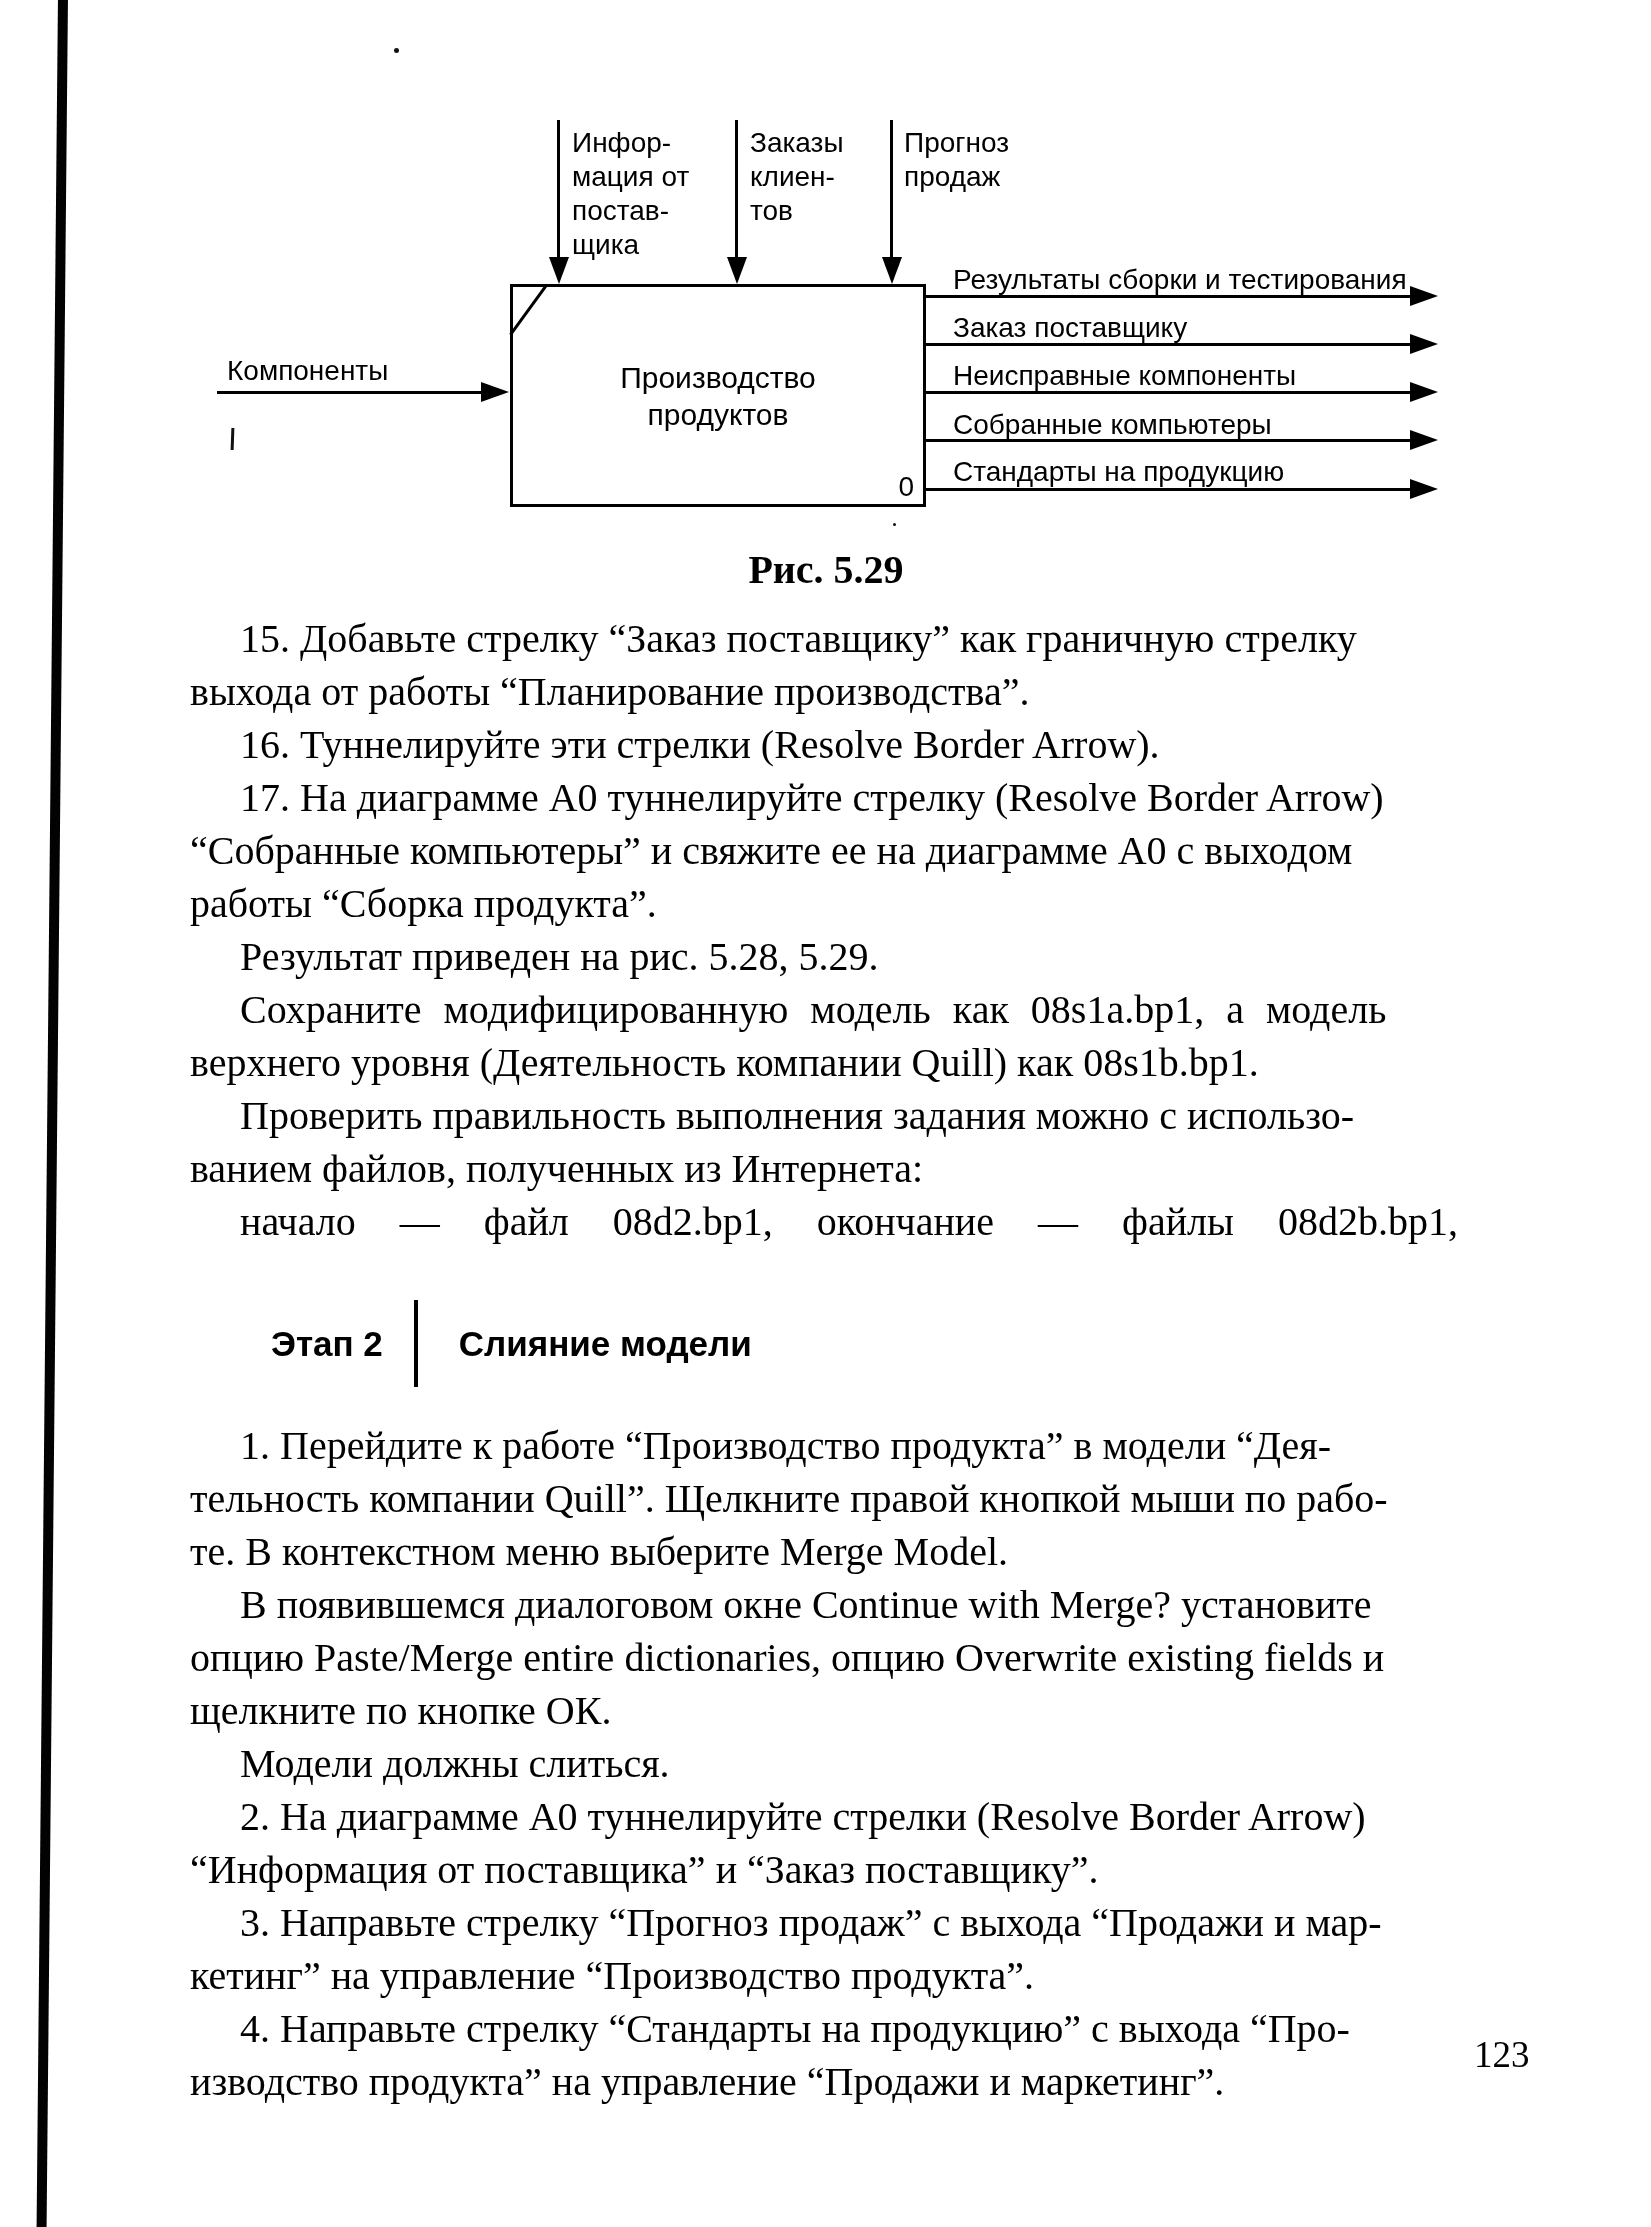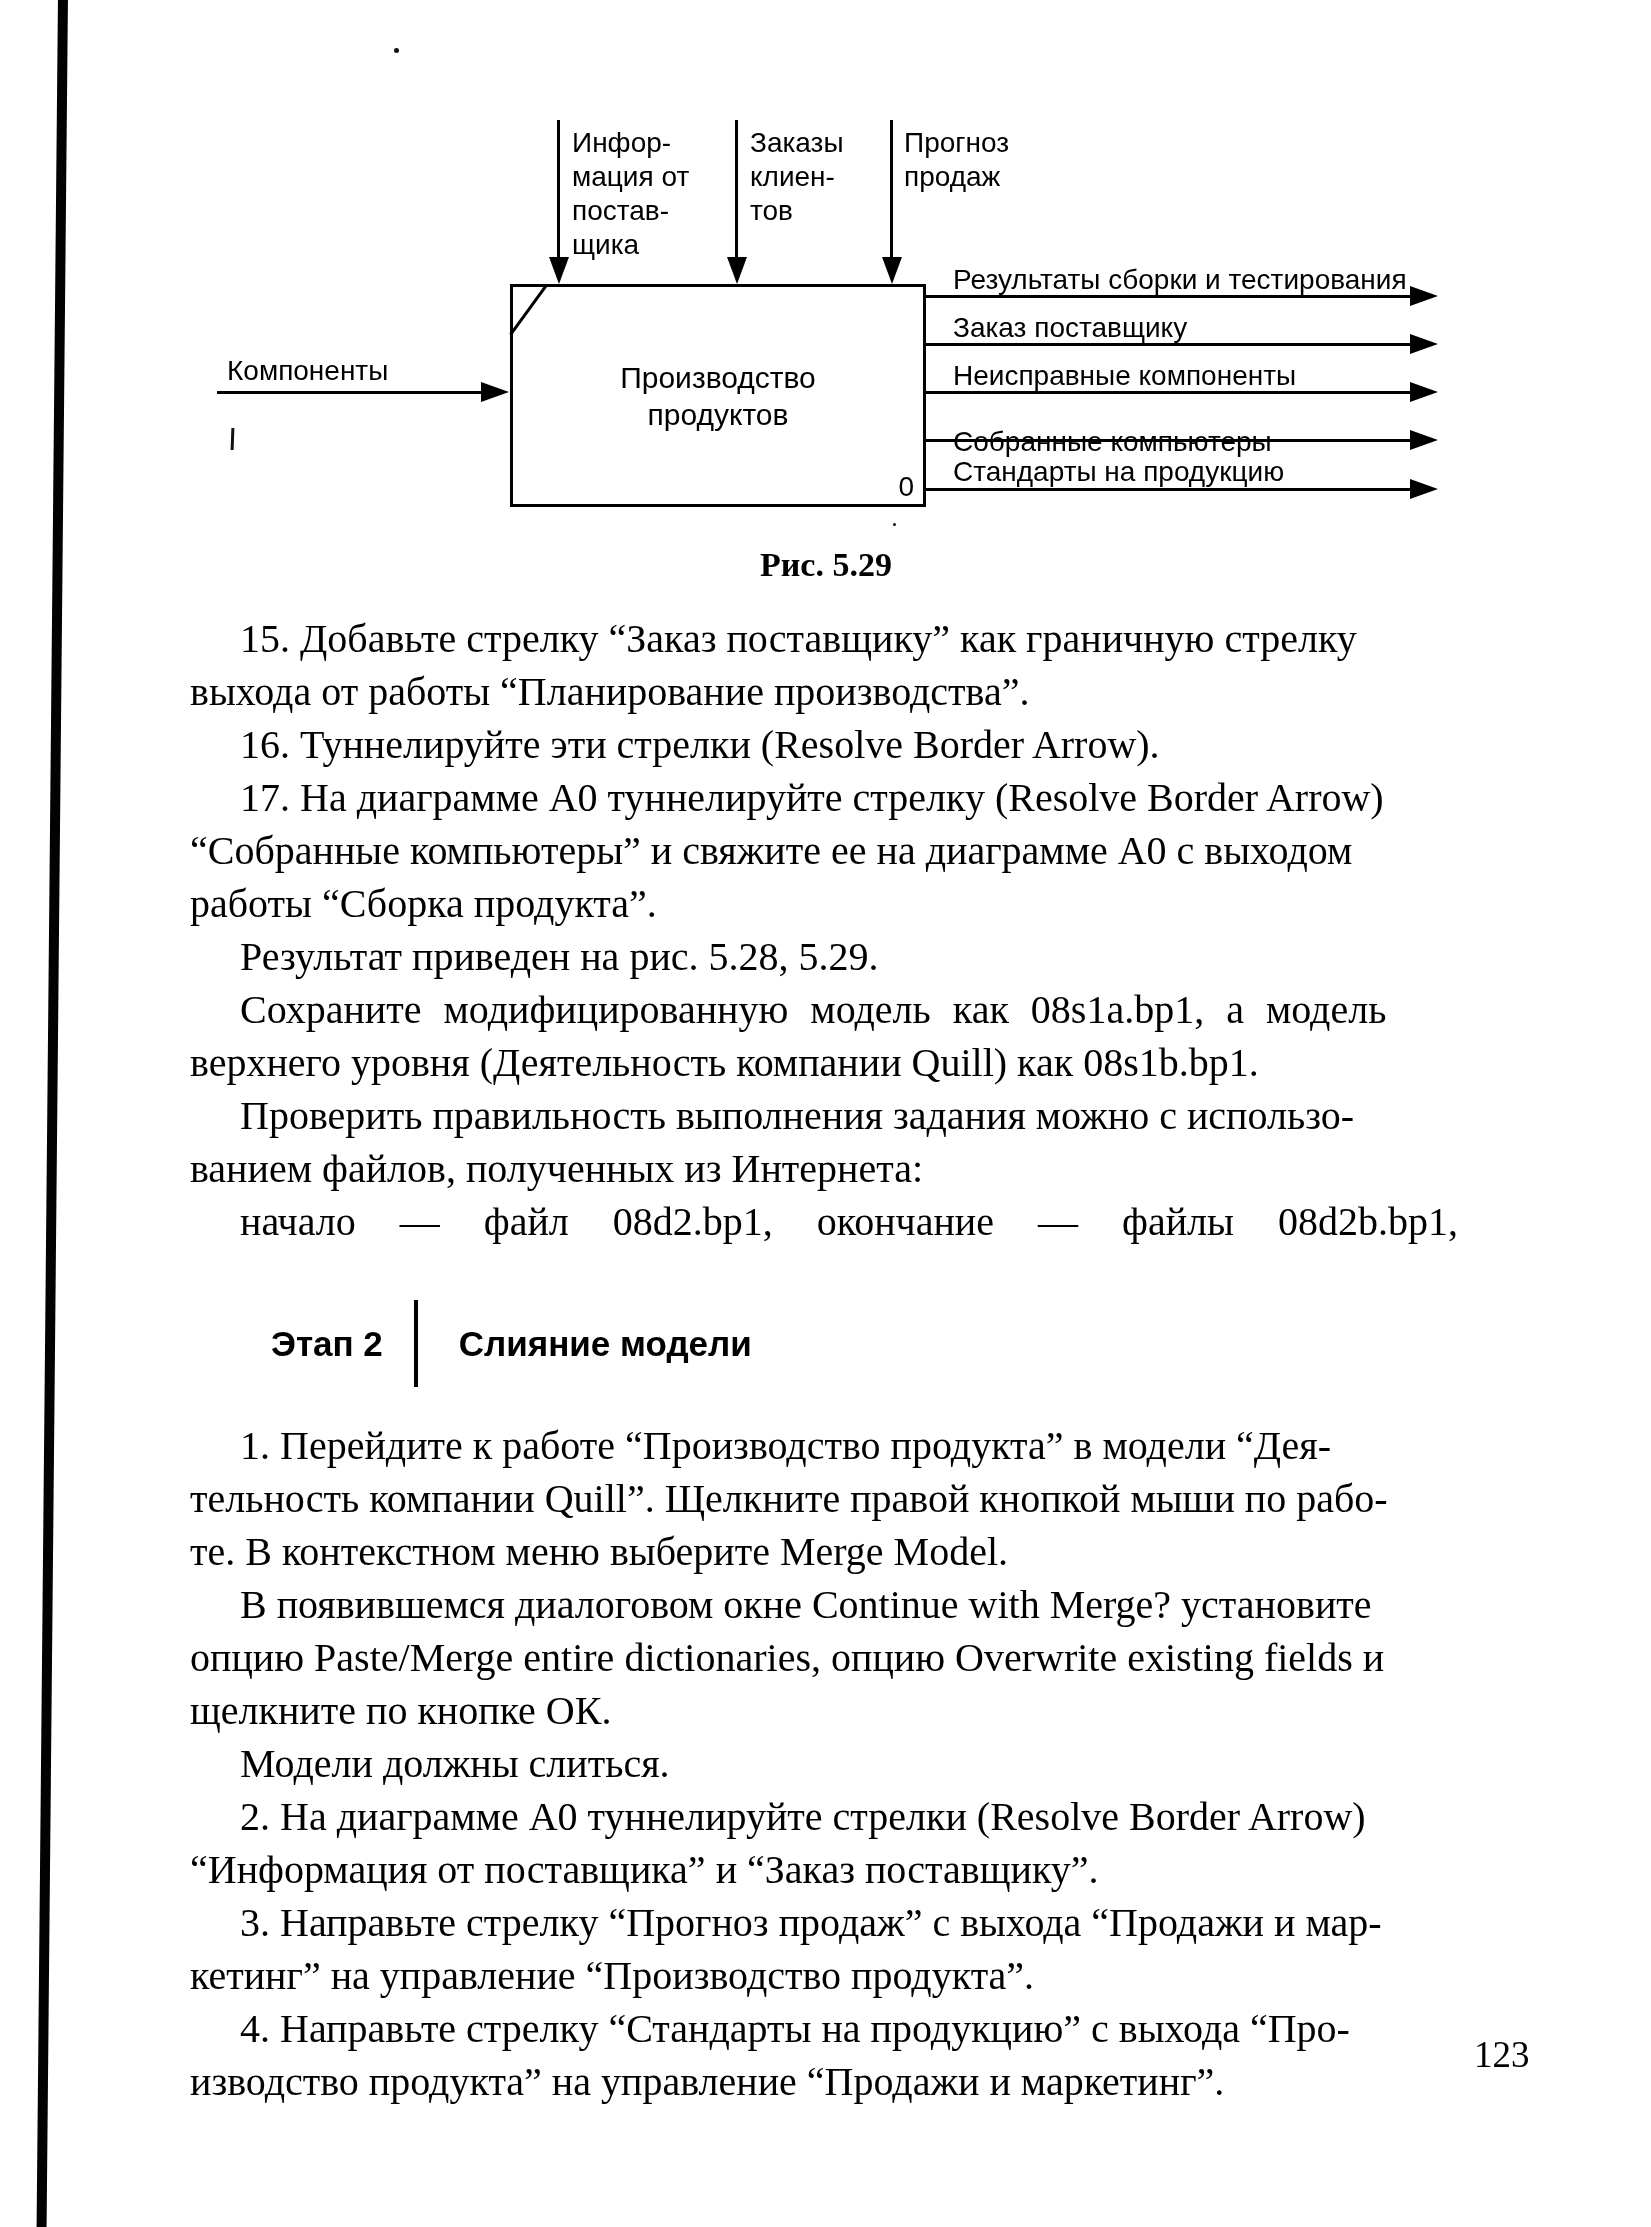--- a/index.html
+++ b/index.html
@@ -46,21 +46,21 @@
   .abox-num{
     position:absolute;right:9px;bottom:1.3px;
     font-family:"Liberation Sans","DejaVu Sans",sans-serif;font-size:28px;
   }
   .corner-slash{
     position:absolute;left:34px;top:0;width:60px;height:2.6px;background:#000;
     transform:rotate(126deg);transform-origin:0 0;
   }
   .fig-caption{
     position:absolute;left:697px;top:546px;width:258px;text-align:center;
-    font-size:34px;font-weight:bold;white-space:nowrap;
+    font-size:40px;font-weight:bold;white-space:nowrap;
   }
   .artifact-tick{position:absolute;background:#111;}
 
   
   .textblock{position:absolute;left:190px;}
   .tline{
     display:block;height:53px;line-height:53px;font-size:40px;
     white-space:nowrap;color:#000;
   }
   .ind{padding-left:50px;}
@@ -126,21 +126,21 @@
   <div class="hline" style="left:924px;top:343px;width:487px;"></div>
   <div class="head-right" style="left:1410px;top:334px;"></div>
   <div class="dlabel dlabel-nw" style="left:953px;top:311px;">Заказ поставщику</div>
 
   <div class="hline" style="left:924px;top:391px;width:487px;"></div>
   <div class="head-right" style="left:1410px;top:382px;"></div>
   <div class="dlabel dlabel-nw" style="left:953px;top:359px;">Неисправные компоненты</div>
 
   <div class="hline" style="left:924px;top:439px;width:487px;"></div>
   <div class="head-right" style="left:1410px;top:430px;"></div>
-  <div class="dlabel dlabel-nw" style="left:953px;top:425px;">Собранные компьютеры</div>
+  <div class="dlabel dlabel-nw" style="left:953px;top:408px;">Собранные компьютеры</div>
 
   <div class="hline" style="left:924px;top:488px;width:487px;"></div>
   <div class="head-right" style="left:1410px;top:479px;"></div>
   <div class="dlabel dlabel-nw" style="left:953px;top:455px;">Стандарты на продукцию</div>
 
   <div class="fig-caption">Рис. 5.29</div>
 </div>
 
 <div class="textblock" style="top:612px;">
   <div class="tline ind">15. Добавьте стрелку “Заказ поставщику” как граничную стрелку</div>

